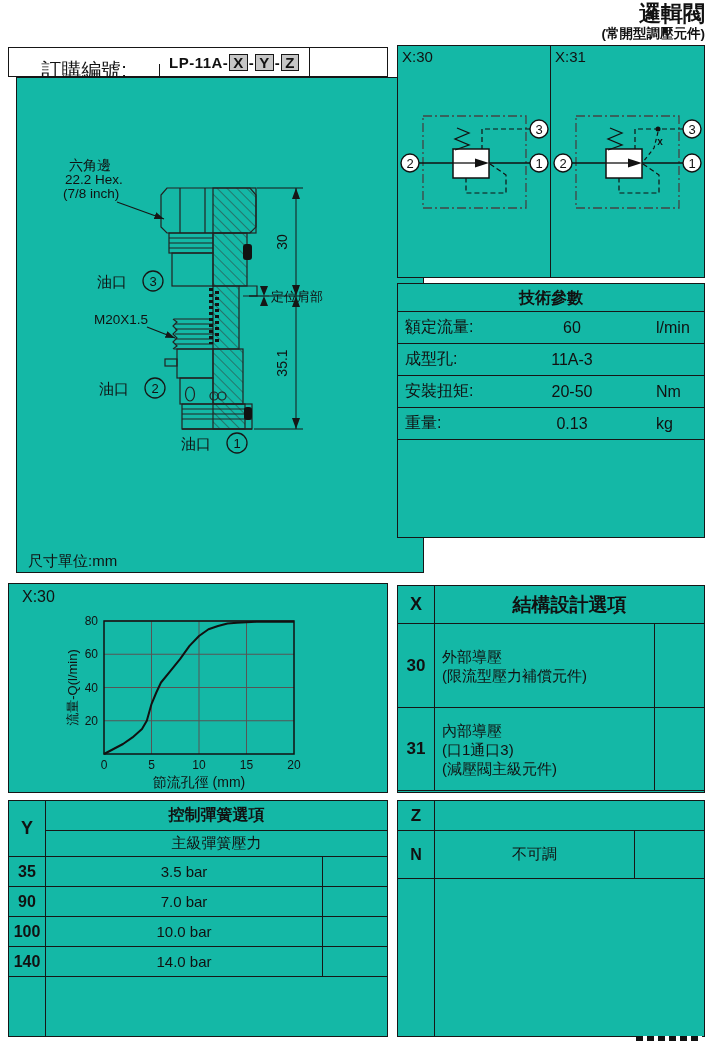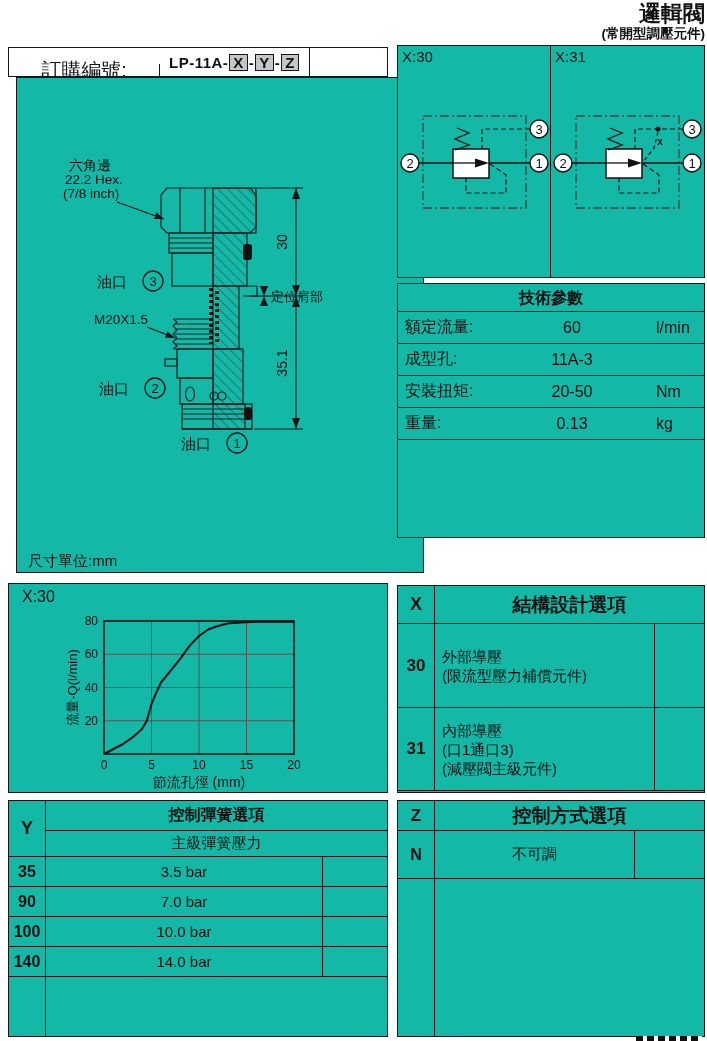--- a/index.html
+++ b/index.html
@@ -373,21 +373,20 @@
     <div class="spare"></div>
   </div>
   <div class="yp-tail">
     <div class="tail-key"></div>
   </div>
 </div>
 
 <div class="panel z-panel">
   <div class="zp-head">
     <div class="opt-key">Z</div>
-    <div class="opt-title">控制方式選項</div>
   </div>
   <div class="zp-row">
     <div class="opt-key">N</div>
     <div class="zp-value">不可調</div>
     <div class="spare"></div>
   </div>
   <div class="zp-tail">
     <div class="tail-key"></div>
   </div>
 </div>

